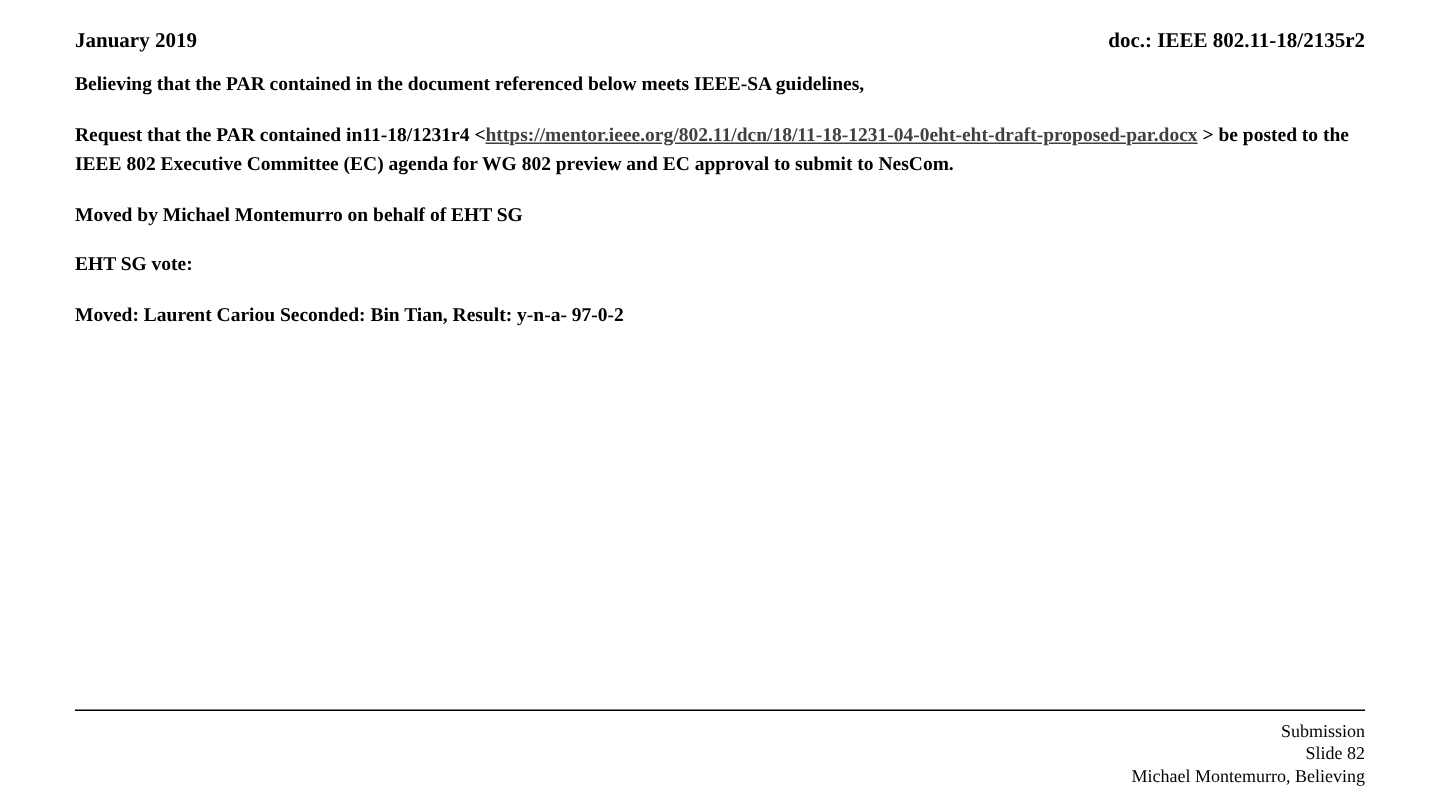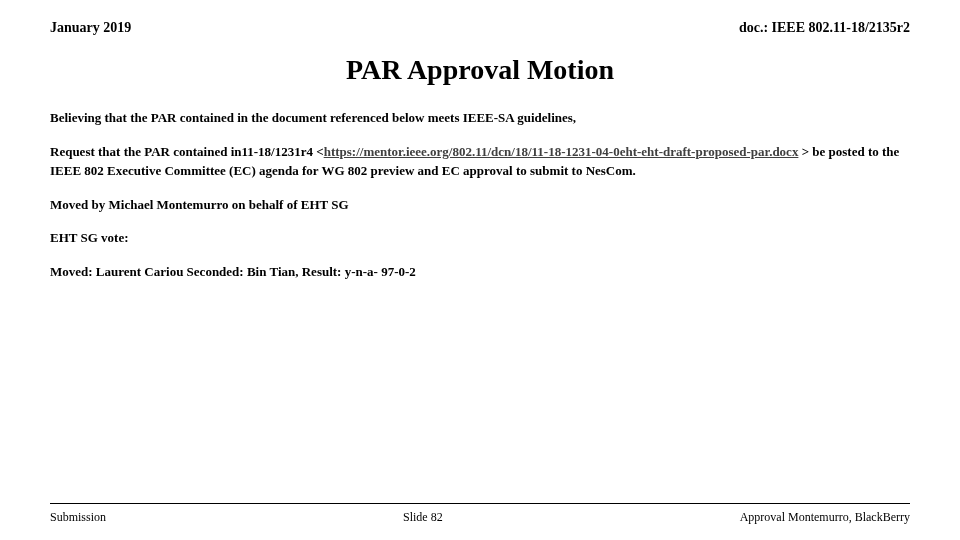--- a/index.html
+++ b/index.html
@@ -76,39 +76,37 @@
     }
 
     .footer {
       display: flex;
       justify-content: space-between;
       align-items: flex-end;
       border-top: 1px solid #000;
       padding-top: 6px;
       margin-top: auto;
       font-size: 12px;
+      flex-direction: column;
     }
 
     .footer-left, .footer-center, .footer-right {
       font-size: 12px;
     }
   </style>
 </head>
 <body>
 
 <div class="slide">
 
   <div class="header">
     <span class="header-left">January 2019</span>
     <span class="header-right">doc.: IEEE 802.11-18/2135r2</span>
   </div>
 
-  <div class="title-section">
-    <h1 class="title">PAR Approval Motion</h1>
-  </div>
 
   <div class="content">
 
     <div class="paragraph">
       <span class="bold-text">Believing that the PAR contained in the document referenced below meets IEEE-SA guidelines,</span>
     </div>
 
     <div class="paragraph">
       <span class="bold-text">Request that the PAR contained in11-18/1231r4 &lt;</span><a class="link bold-text" href="#">https://mentor.ieee.org/802.11/dcn/18/11-18-1231-04-0eht-eht-draft-proposed-par.docx</a><span class="bold-text"> &gt; be posted to the IEEE 802 Executive Committee (EC) agenda for WG 802 preview and EC approval to submit to NesCom.</span>
     </div>
@@ -123,16 +121,16 @@
 
     <div class="paragraph">
       <span class="bold-text">Moved: Laurent Cariou Seconded: Bin Tian, Result: y-n-a- 97-0-2</span>
     </div>
 
   </div>
 
   <div class="footer">
     <span class="footer-left">Submission</span>
     <span class="footer-center">Slide 82</span>
-    <span class="footer-right">Approval Montemurro, BlackBerry</span>
+    <span class="footer-right">Michael Montemurro, Believing</span>
   </div>
 
 </div>
 
 </body></html>

